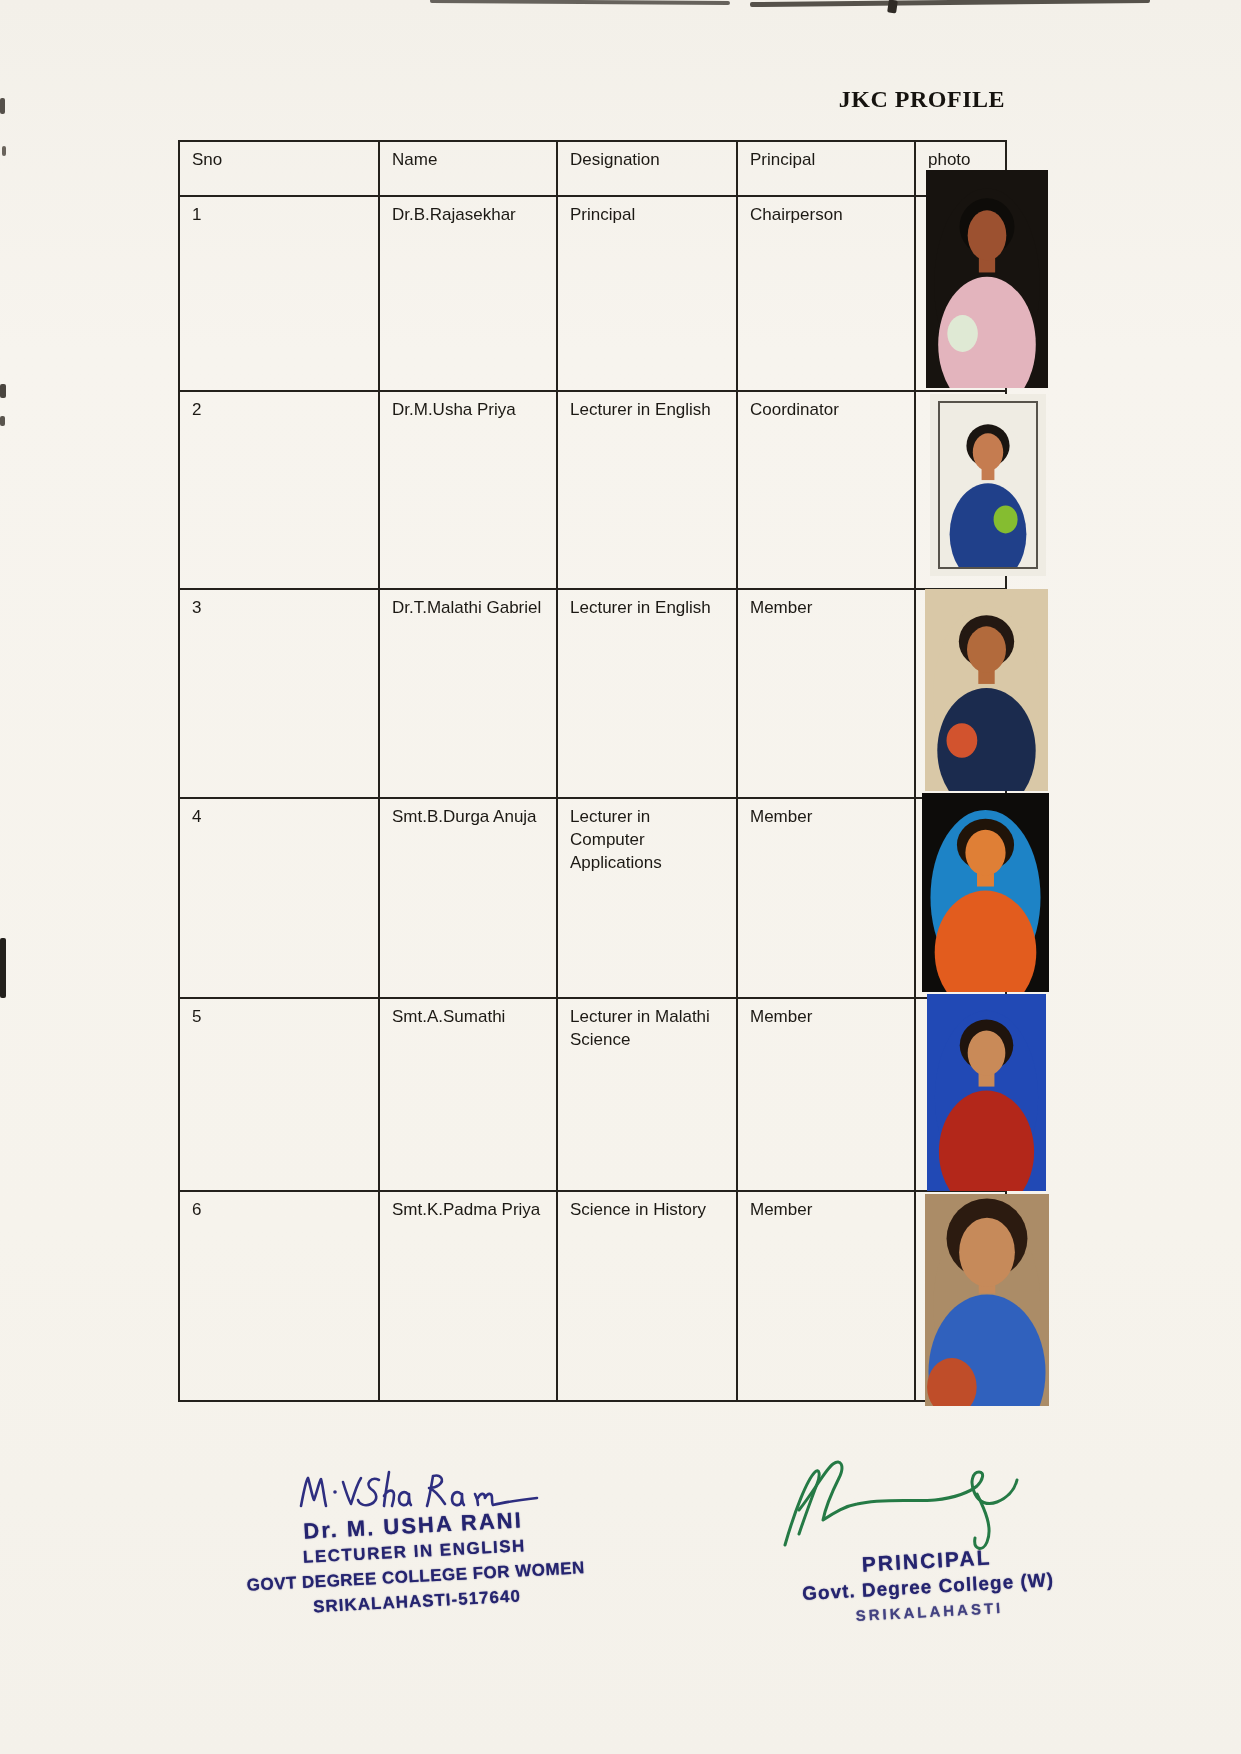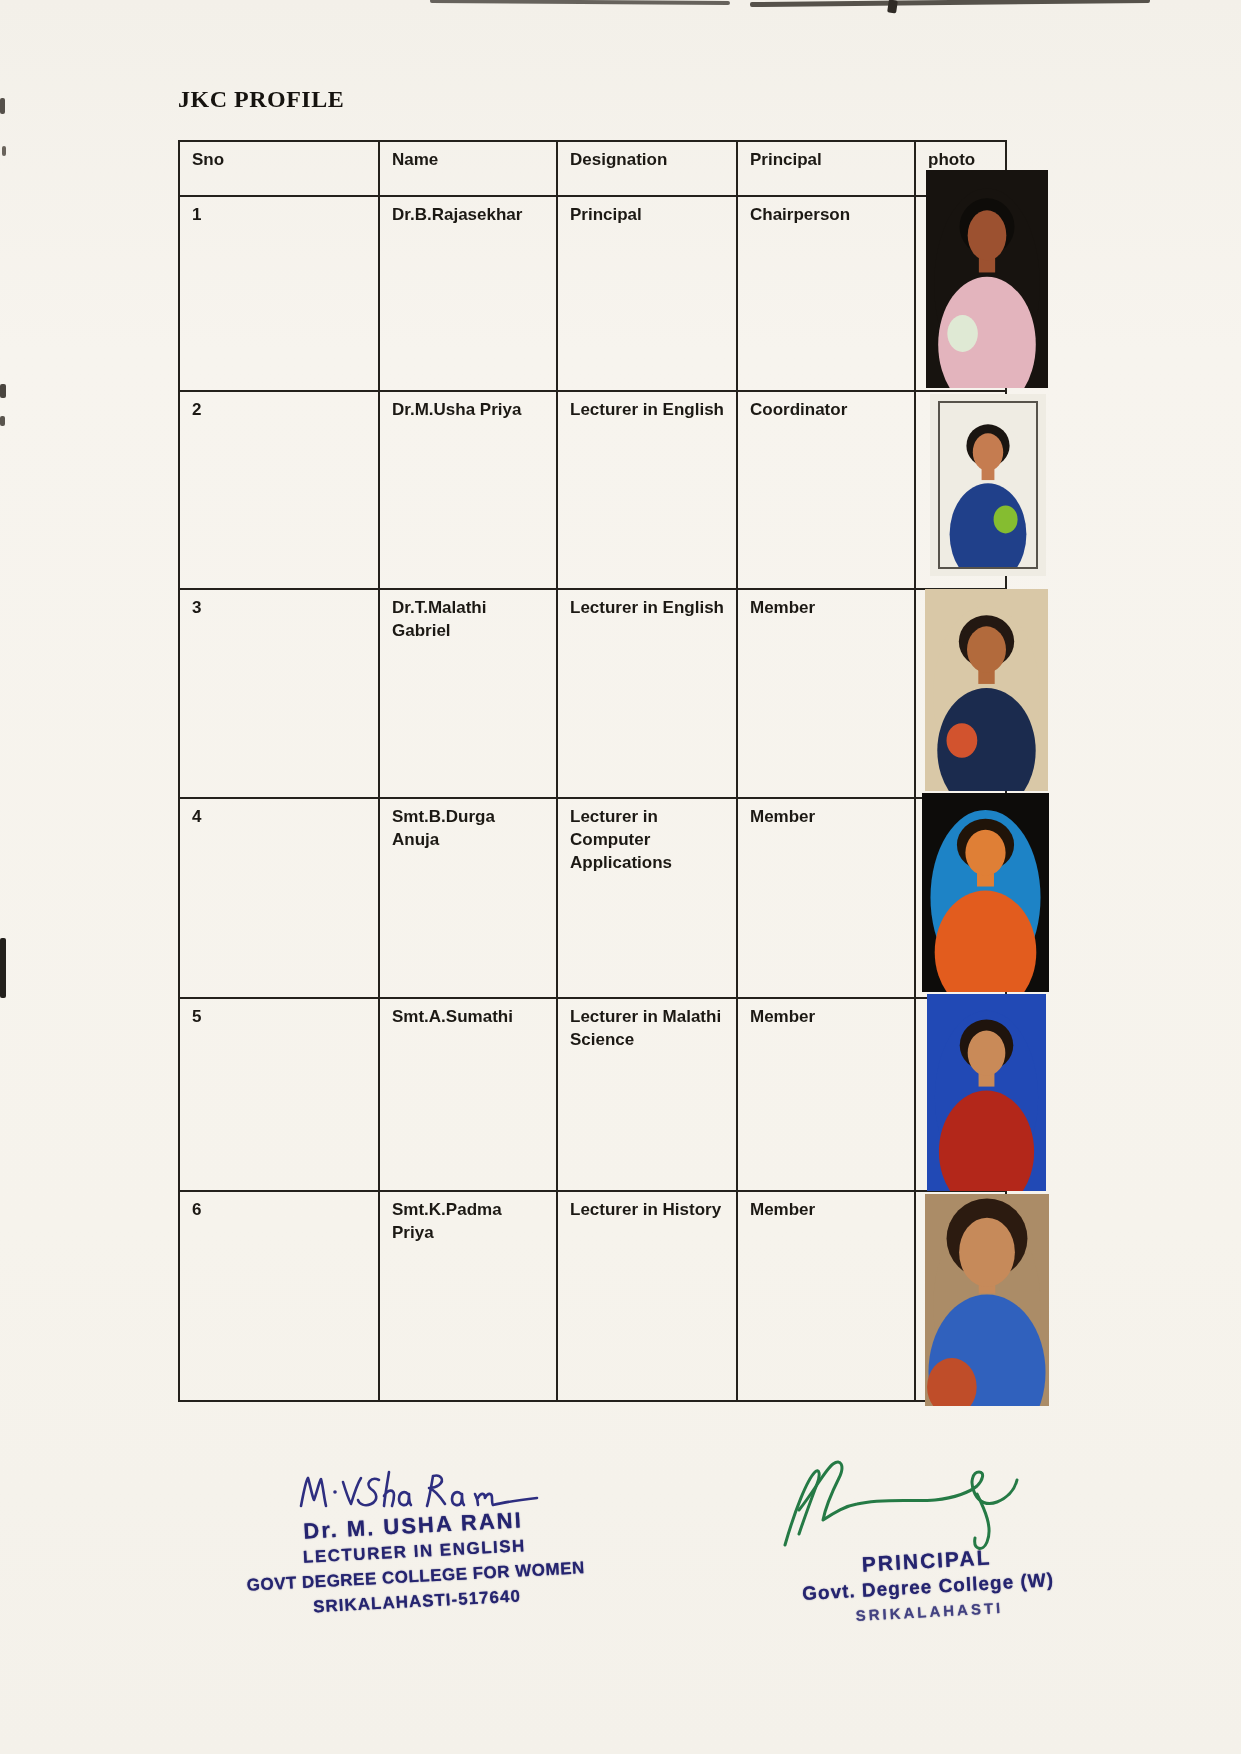--- a/index.html
+++ b/index.html
@@ -7,31 +7,31 @@
   body { font-family:"Liberation Sans", sans-serif; }
 
   .page {
     position:relative; width:1241px; height:1754px; margin:0 auto;
     background:linear-gradient(180deg,#f3f0e9 0%,#f7f4ee 20%,#f6f3ec 70%,#f4f1ea 100%);
     overflow:hidden;
   }
 
   .doc-title {
     position:absolute; left:178px; top:86px; width:827px;
-    text-align:left; font-family:"Liberation Serif", serif;
+    text-align:right; font-family:"Liberation Serif", serif;
     font-weight:700; font-size:24px; letter-spacing:.5px; color:#16130f;
   }
 
   table.profile {
     position:absolute; left:178px; top:140px; width:827px;
     border-collapse:collapse; table-layout:fixed;
   }
   table.profile td, table.profile th {
     border:2px solid #24211c; vertical-align:top; text-align:left;
-    padding:7px 12px; font-size:17px; font-weight:700; color:#1c1914;
+    padding:7px 12px; font-size:17px; font-weight:400; color:#1c1914;
     line-height:1.35; overflow:hidden;
   }
   col.c-sno{width:200px} col.c-name{width:178px} col.c-desig{width:180px}
   col.c-comm{width:178px} col.c-photo{width:91px}
 
   
   .photo { position:absolute; z-index:3; background:var(--bg,#222); }
   .photo svg { display:block; width:100%; height:100%; }
   .v-framed { padding:7px 8px; }
   .v-framed svg { border:2px solid #57534b; }
@@ -116,21 +116,21 @@
     <tr style="height:193px">
       <td>5</td>
       <td>Smt.A.Sumathi</td>
       <td>Lecturer in Malathi Science</td>
       <td>Member</td>
       <td></td>
     </tr>
     <tr style="height:210px">
       <td>6</td>
       <td>Smt.K.Padma Priya</td>
-      <td>Lecturer in History</td>
+      <td>Science in History</td>
       <td>Member</td>
       <td></td>
     </tr>
   </tbody>
     </table>
 
   <div class="photo v-full" style="left: 926px; top: 170px; width: 122px; height: 218px; --bg: #17130f; --backdrop: #17130f; --hair: #0e0c09; --skin: #9c5130; --dress: #e3b4bd; --accent: #dfe9d4;" title="man with moustache in pink shirt with white garland flower, dark background">
     <svg viewBox="0 0 120 200" preserveAspectRatio="none">
       <rect class="ph ph-bg" x="0" y="0" width="120" height="200" style="fill:var(--bg)"></rect>
       <ellipse class="ph ph-backdrop" cx="60" cy="105" rx="52" ry="88" style="fill:var(--backdrop)"></ellipse>

